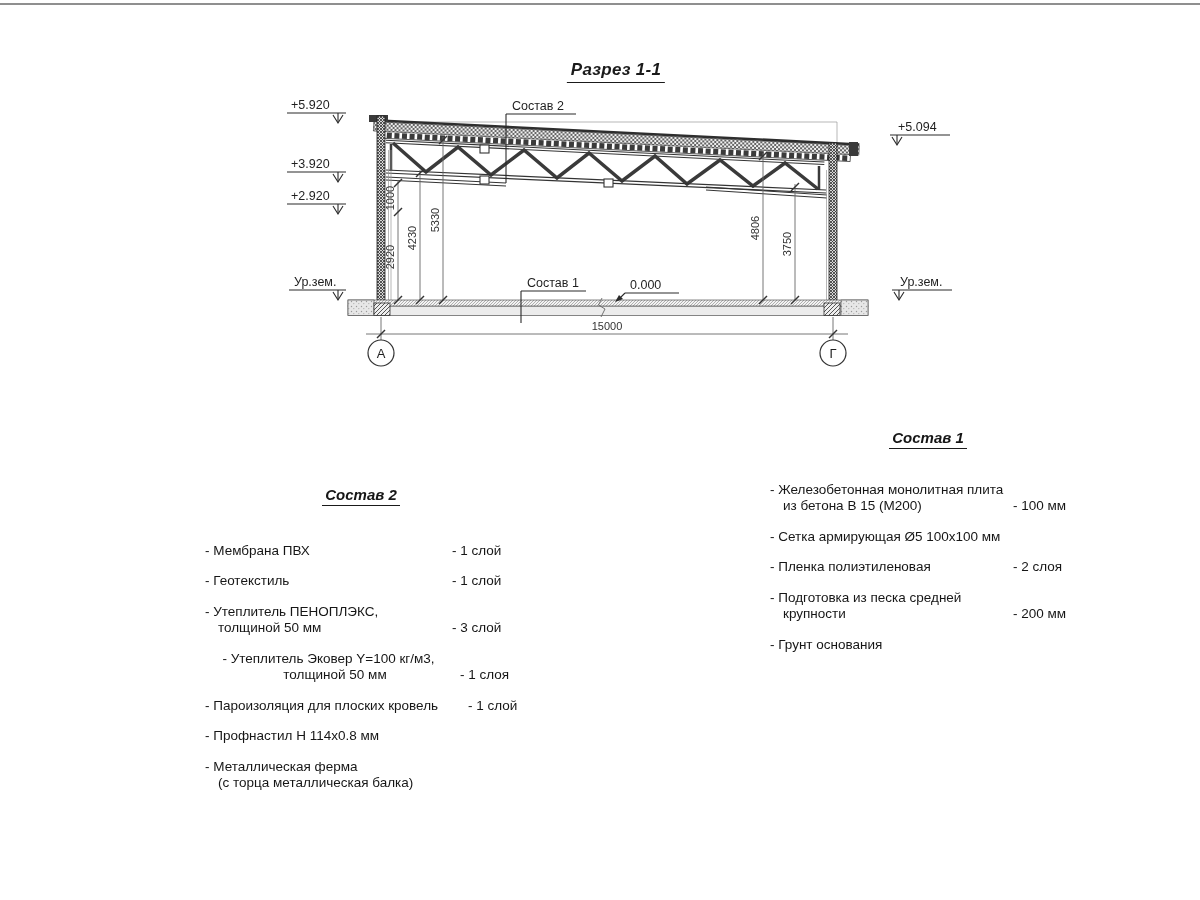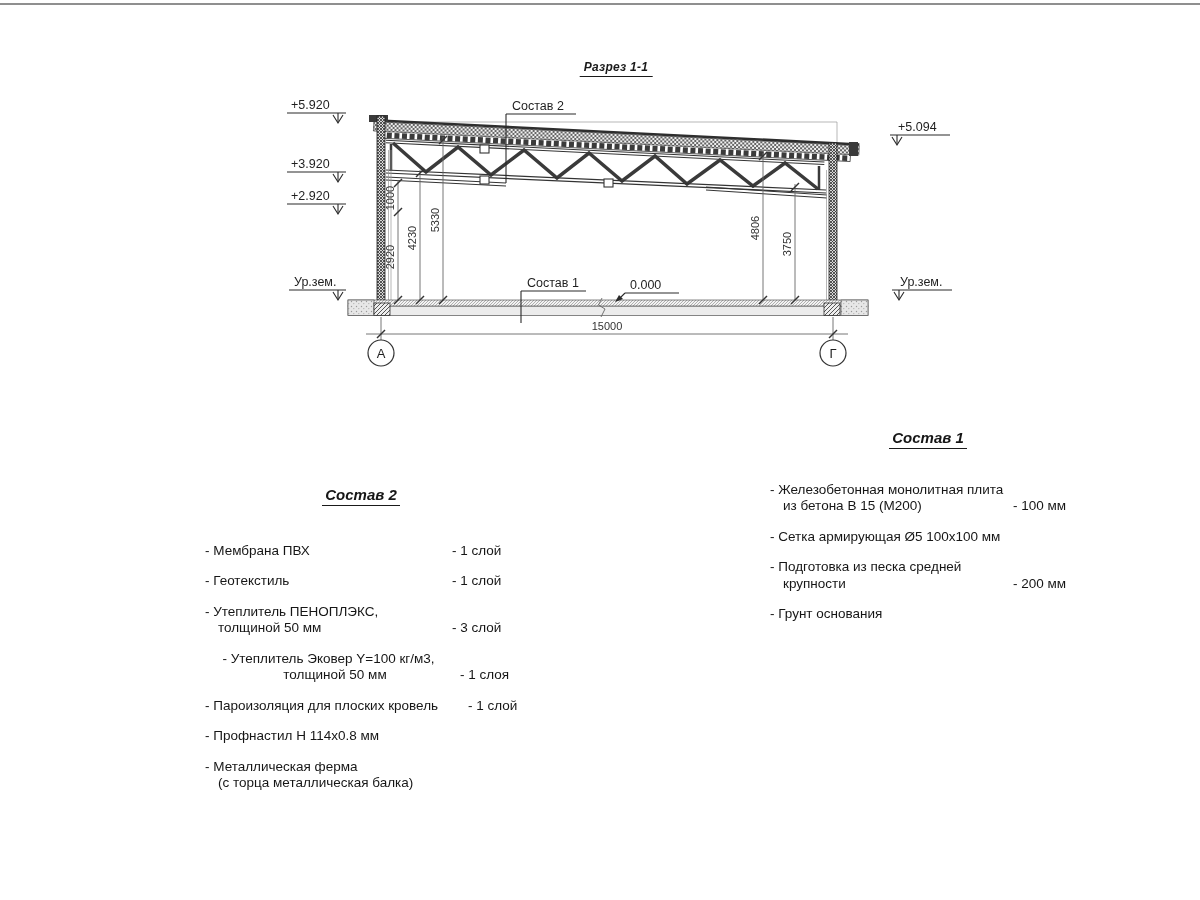--- a/index.html
+++ b/index.html
@@ -3,21 +3,21 @@
 <meta charset="utf-8">
 <style>
   * { margin:0; padding:0; box-sizing:border-box; }
   html,body { width:1200px; height:900px; background:#ffffff; overflow:hidden;
               font-family:"Liberation Sans", sans-serif; color:#1a1a1a; }
   .canvas { position:relative; width:1200px; height:900px; background:#fff; }
 
   .top-border { position:absolute; left:0; top:3px; width:1200px; height:2px; background:#8f8f8f; }
 
   .drawing-title { position:absolute; left:616px; top:60px; transform:translateX(-50%);
-                   font-size:12px; font-style:italic; font-weight:600; letter-spacing:.3px;
+                   font-size:17px; font-style:italic; font-weight:600; letter-spacing:.3px;
                    border-bottom:1.5px solid #1a1a1a; padding:0 4px 2px 4px; white-space:nowrap; }
 
   svg text { font-family:"Liberation Sans", sans-serif; fill:#1f1f1f; }
   .lbl   { font-size:12.5px; }
   .dimtx { font-size:11px; fill:#333; }
   .axtx  { font-size:13px; }
   .thin  { stroke:#666; stroke-width:0.9; fill:none; }
   .xthin { stroke:#999; stroke-width:0.7; fill:none; }
   .tick  { stroke:#333; stroke-width:1.4; }
   .dark  { stroke:#333; stroke-width:1.2; fill:none; }
@@ -272,20 +272,26 @@
           <div class="ival">- 100 мм</div>
         </div>
         <div class="item" style="grid-template-columns: 243px 1fr;">
           <div class="iname">
             <div>- Сетка армирующая Ø5 100х100 мм</div>
           </div>
           <div class="ival"></div>
         </div>
         <div class="item" style="grid-template-columns: 243px 1fr;">
           <div class="iname">
+            <div>- Пленка полиэтиленовая</div>
+          </div>
+          <div class="ival">-  2 слоя</div>
+        </div>
+        <div class="item" style="grid-template-columns: 243px 1fr;">
+          <div class="iname">
             <div>- Подготовка из песка средней</div>
             <div class="line2">крупности</div>
           </div>
           <div class="ival">- 200 мм</div>
         </div>
         <div class="item" style="grid-template-columns: 243px 1fr;">
           <div class="iname">
             <div>- Грунт основания</div>
           </div>
           <div class="ival"></div>

